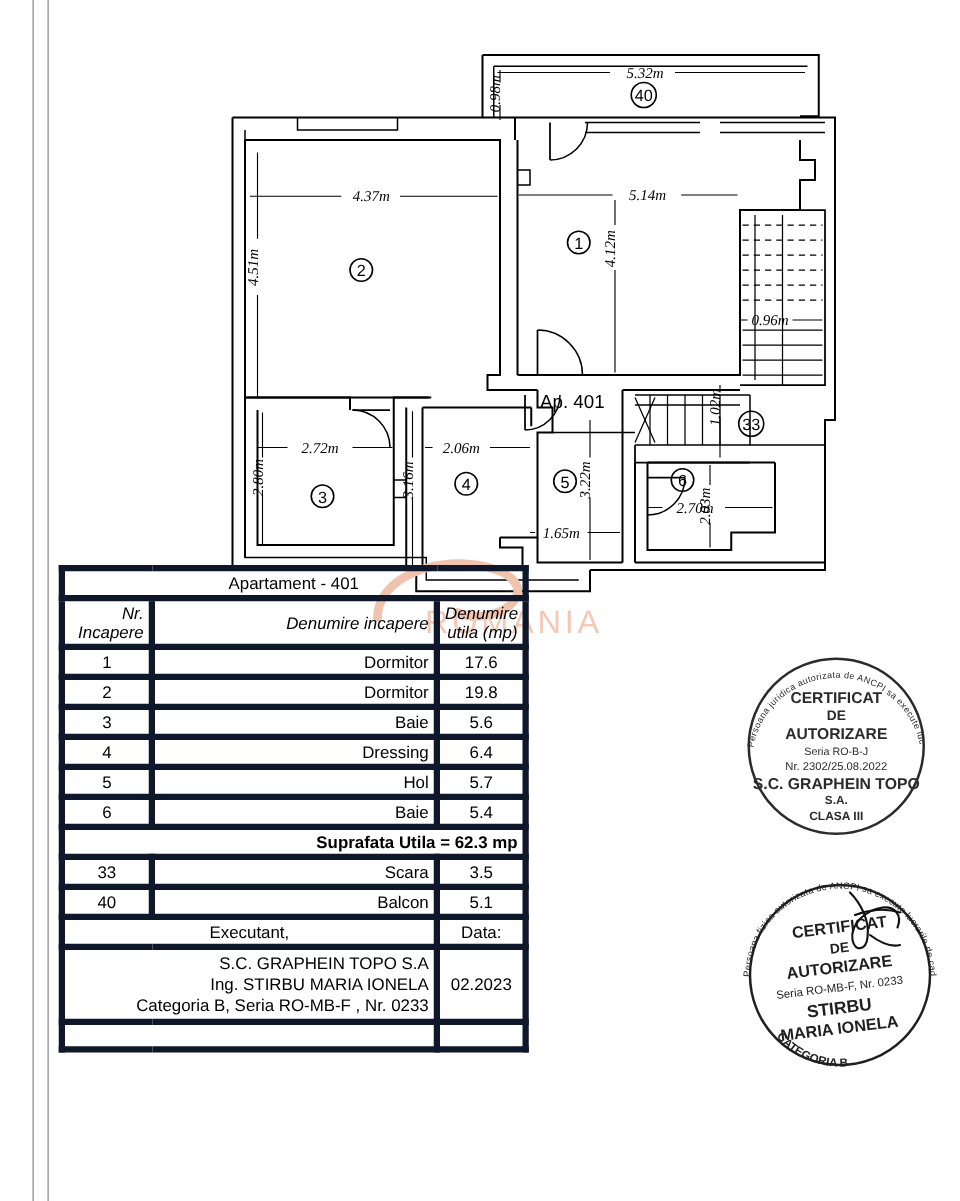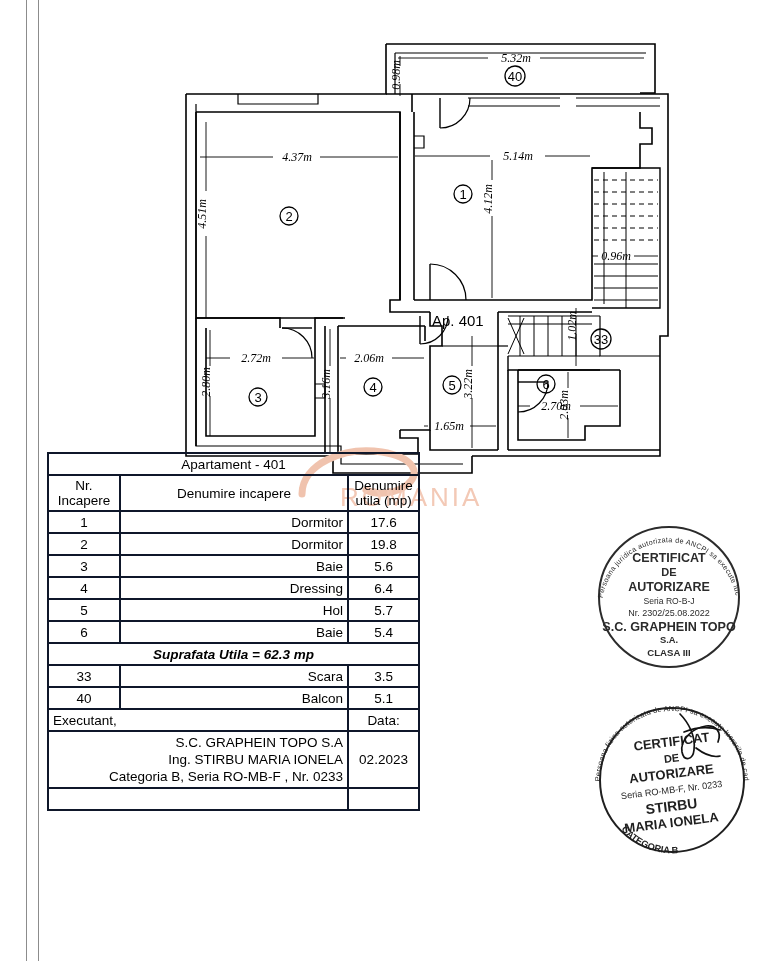--- a/index.html
+++ b/index.html
@@ -68,54 +68,54 @@
     top: 452px;
     width: 371px;
   }
   table.spec {
     border-collapse: collapse;
     width: 371px;
     table-layout: fixed;
     background: transparent;
   }
   table.spec td {
-    border: 2px solid #0f172a;
+    border: 5px solid #0f172a;
     font-size: 13.5px;
     padding: 2px 4px;
     height: 22px;
     box-sizing: border-box;
     vertical-align: middle;
   }
   col.c-nr { width: 72px; }
   col.c-name { width: 228px; }
   col.c-area { width: 71px; }
 
   td.title {
     text-align: center;
     font-size: 14.5px;
     height: 24px;
   }
   td.hdr {
-    text-align: center;
+    text-align: right;
     font-size: 13.5px;
     line-height: 15px;
     height: 40px;
+    font-style: italic;
   }
   td.num { text-align: center; }
   td.name { text-align: right; padding-left: 10px; }
   td.area { text-align: center; }
   td.sum {
-    text-align: center;
+    text-align: right;
     font-weight: bold;
-    font-style: italic;
     font-size: 14.5px;
     height: 24px;
   }
   td.blocklabel {
-    text-align: left;
+    text-align: center;
     padding-left: 8px;
     vertical-align: top;
     padding-top: 4px;
     height: 26px;
   }
   td.data-cell {
     text-align: center;
     font-family: Liberation Sans, sans-serif;
     font-size: 13px;
   }

